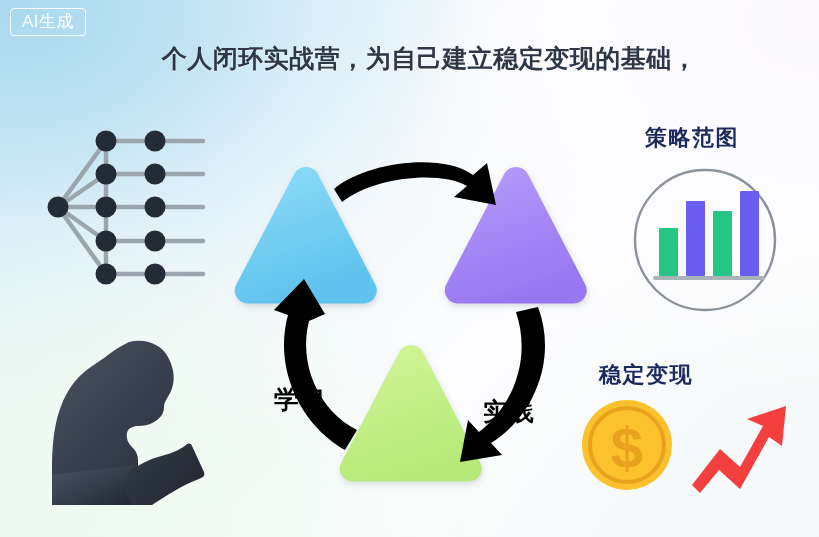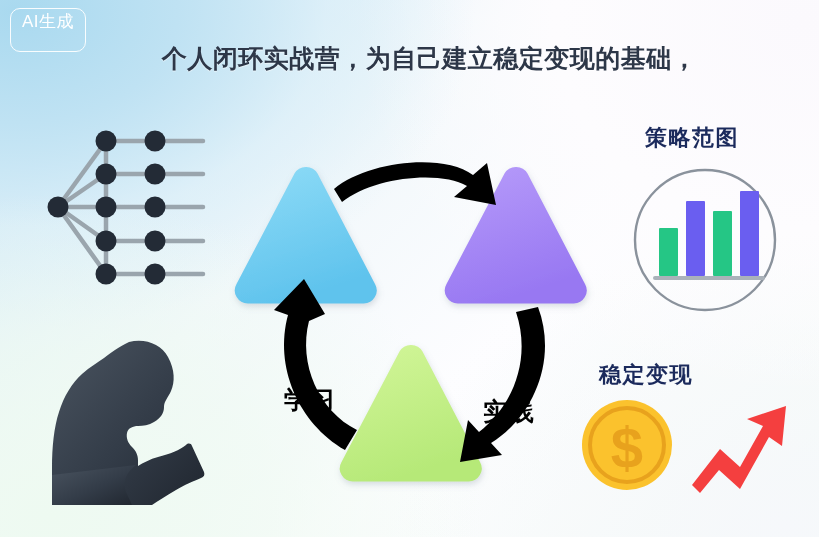--- a/index.html
+++ b/index.html
@@ -23,23 +23,23 @@
       radial-gradient(ellipse 620px 520px at 98% 4%, #fbf9fd 0%, #fdfcfe 40%, rgba(255,255,255,0) 72%),
       radial-gradient(ellipse 560px 420px at 96% 98%, #f6f8fb 0%, rgba(246,248,251,0) 70%),
       linear-gradient(135deg, #c9e6f5 0%, #f2f8fb 38%, #fdfdff 62%, #f4fbf6 100%);
   }
 
   
   .ai-badge {
     position: absolute;
     left: 10px;
     top: 8px;
-    padding: 4px 11px 21px 11px;
+    padding: 4px 11px 5px 11px;
     border: 1.6px solid rgba(255,255,255,0.92);
-    border-radius: 10px;
+    border-radius: 4px;
     color: #ffffff;
     font-size: 17px;
     line-height: 1;
     letter-spacing: 0.5px;
     white-space: nowrap;
     font-family: "Liberation Sans", "DejaVu Sans", sans-serif;
   }
 
   
   .title {
@@ -68,21 +68,21 @@
   }
   .tri-label {
     position: absolute;
     color: #000000;
     font-weight: bold;
     font-size: 25px;
     letter-spacing: 1px;
     white-space: nowrap;
     font-family: "Liberation Sans", "DejaVu Sans", sans-serif;
   }
-  .tri-label.learn  { left: 56px;  top: 228px; }
+  .tri-label.learn  { left: 46px;  top: 228px; }
   .tri-label.do     { left: 255px; top: 240px; }
 
   
   #network {
     position: absolute;
     left: 38px;
     top: 125px;
     width: 180px;
     height: 165px;
   }

